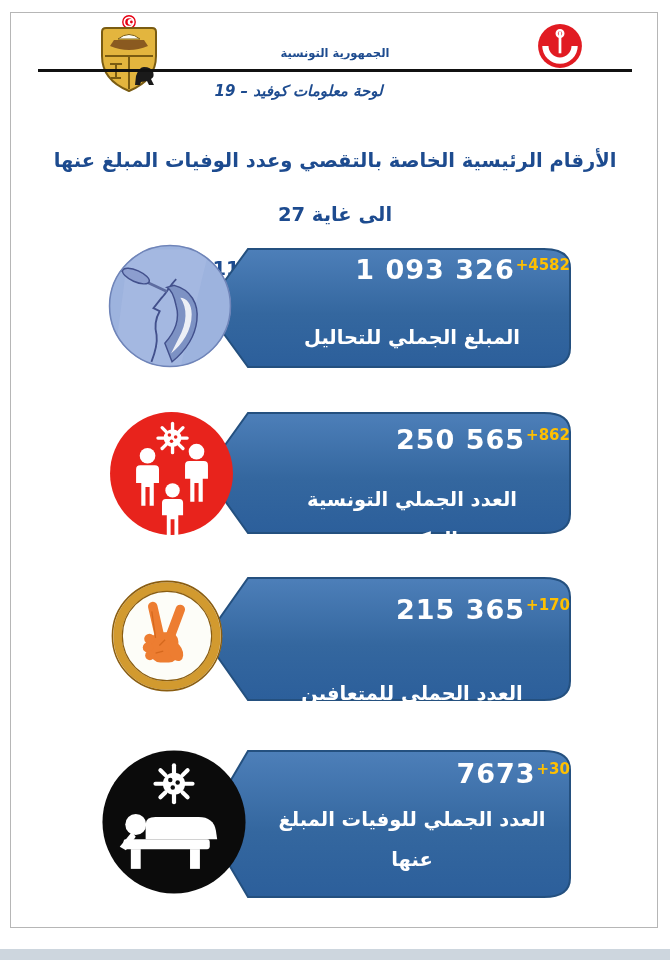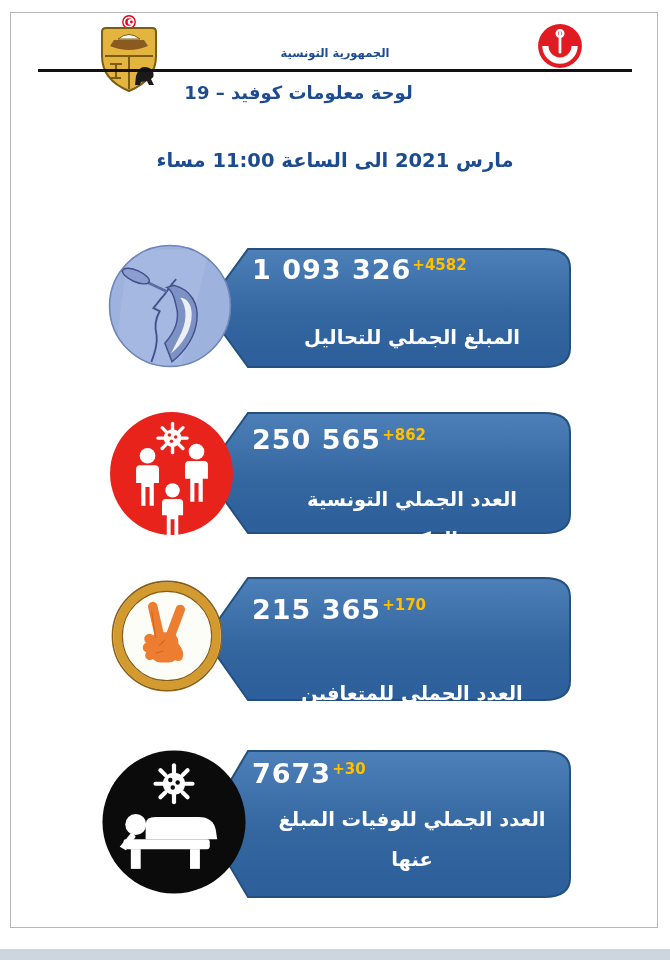--- a/index.html
+++ b/index.html
@@ -35,33 +35,33 @@
     position:absolute;left:210px;top:26px;width:250px;text-align:center;
     color:var(--accent_text);font-weight:bold;font-size:11.5px;direction:rtl;margin-top:20px;
   }
   .header-center .line2{margin-top:9px;}
   .emblem-right{position:absolute;left:536px;top:22px;width:48px;height:48px;}
   .divider{
     position:absolute;left:38px;top:69px;width:594px;height:2.5px;background:#111;
   }
   .doc-title{
     position:absolute;left:0;top:82px;width:597px;text-align:center;
-    color:var(--accent_text);font-weight:bold;font-size:18px;direction:rtl;
+    color:var(--accent_text);font-weight:bold;font-size:15px;direction:rtl;font-style:italic;
   }
   .doc-subtitle{
     position:absolute;left:45px;top:134px;width:580px;text-align:center;
     color:var(--accent_text);font-weight:bold;font-size:19.5px;direction:rtl;
     line-height:54px;
   }
   .card{position:absolute;left:0;width:670px;}
   .banner{position:absolute;}
   .circle-icon{position:absolute;}
   .circle-icon svg{display:block;width:100%;height:100%;}
   .num-line{
-    position:absolute;left:252px;width:318px;text-align:left;direction:ltr;
+    position:absolute;left:252px;width:318px;text-align:right;direction:ltr;
     color:#fff;font-weight:bold;font-size:27px;letter-spacing:1px;white-space:nowrap;
   }
   .num-line sup{
     font-size:15px;color:var(--delta_yellow);vertical-align:9px;letter-spacing:0;
     margin-left:1px;font-weight:bold;
   }
   .card-label{
     position:absolute;left:262px;width:300px;text-align:center;direction:rtl;
     color:#fff;font-weight:bold;font-size:19.5px;line-height:40px;
   }
@@ -98,20 +98,21 @@
     <rect x="21.7" y="9" width="2.6" height="21" fill="#fff"></rect>
     <circle cx="23" cy="11" r="3.2" fill="none" stroke="#fff" stroke-width="2.2"></circle>
   </svg>
 </div>
 
 <div class="divider"></div>
 
 <div class="doc-title">لوحة معلومات كوفيد – 19</div>
 
 <div class="doc-subtitle">
+  <div>الأرقام الرئيسية الخاصة بالتقصي وعدد الوفيات المبلغ عنها الى غاية 27</div>
   <div>مارس 2021 الى الساعة 11:00 مساء</div>
 </div>
 
 <div class="card" style="top:0;height:0;">
   <svg class="banner" style="left:204px;top:248px;width:368px;height:120px;" viewBox="0 0 368 120">
     <defs>
         <linearGradient id="b1" x1="0" y1="0" x2="0" y2="1">
       <stop offset="0" stop-color="var(--banner_top,#4d7fb9)"></stop>
       <stop offset="0.55" stop-color="var(--banner_mid,#34679f)"></stop>
       <stop offset="1" stop-color="var(--banner_bot,#2c5f9b)"></stop>

